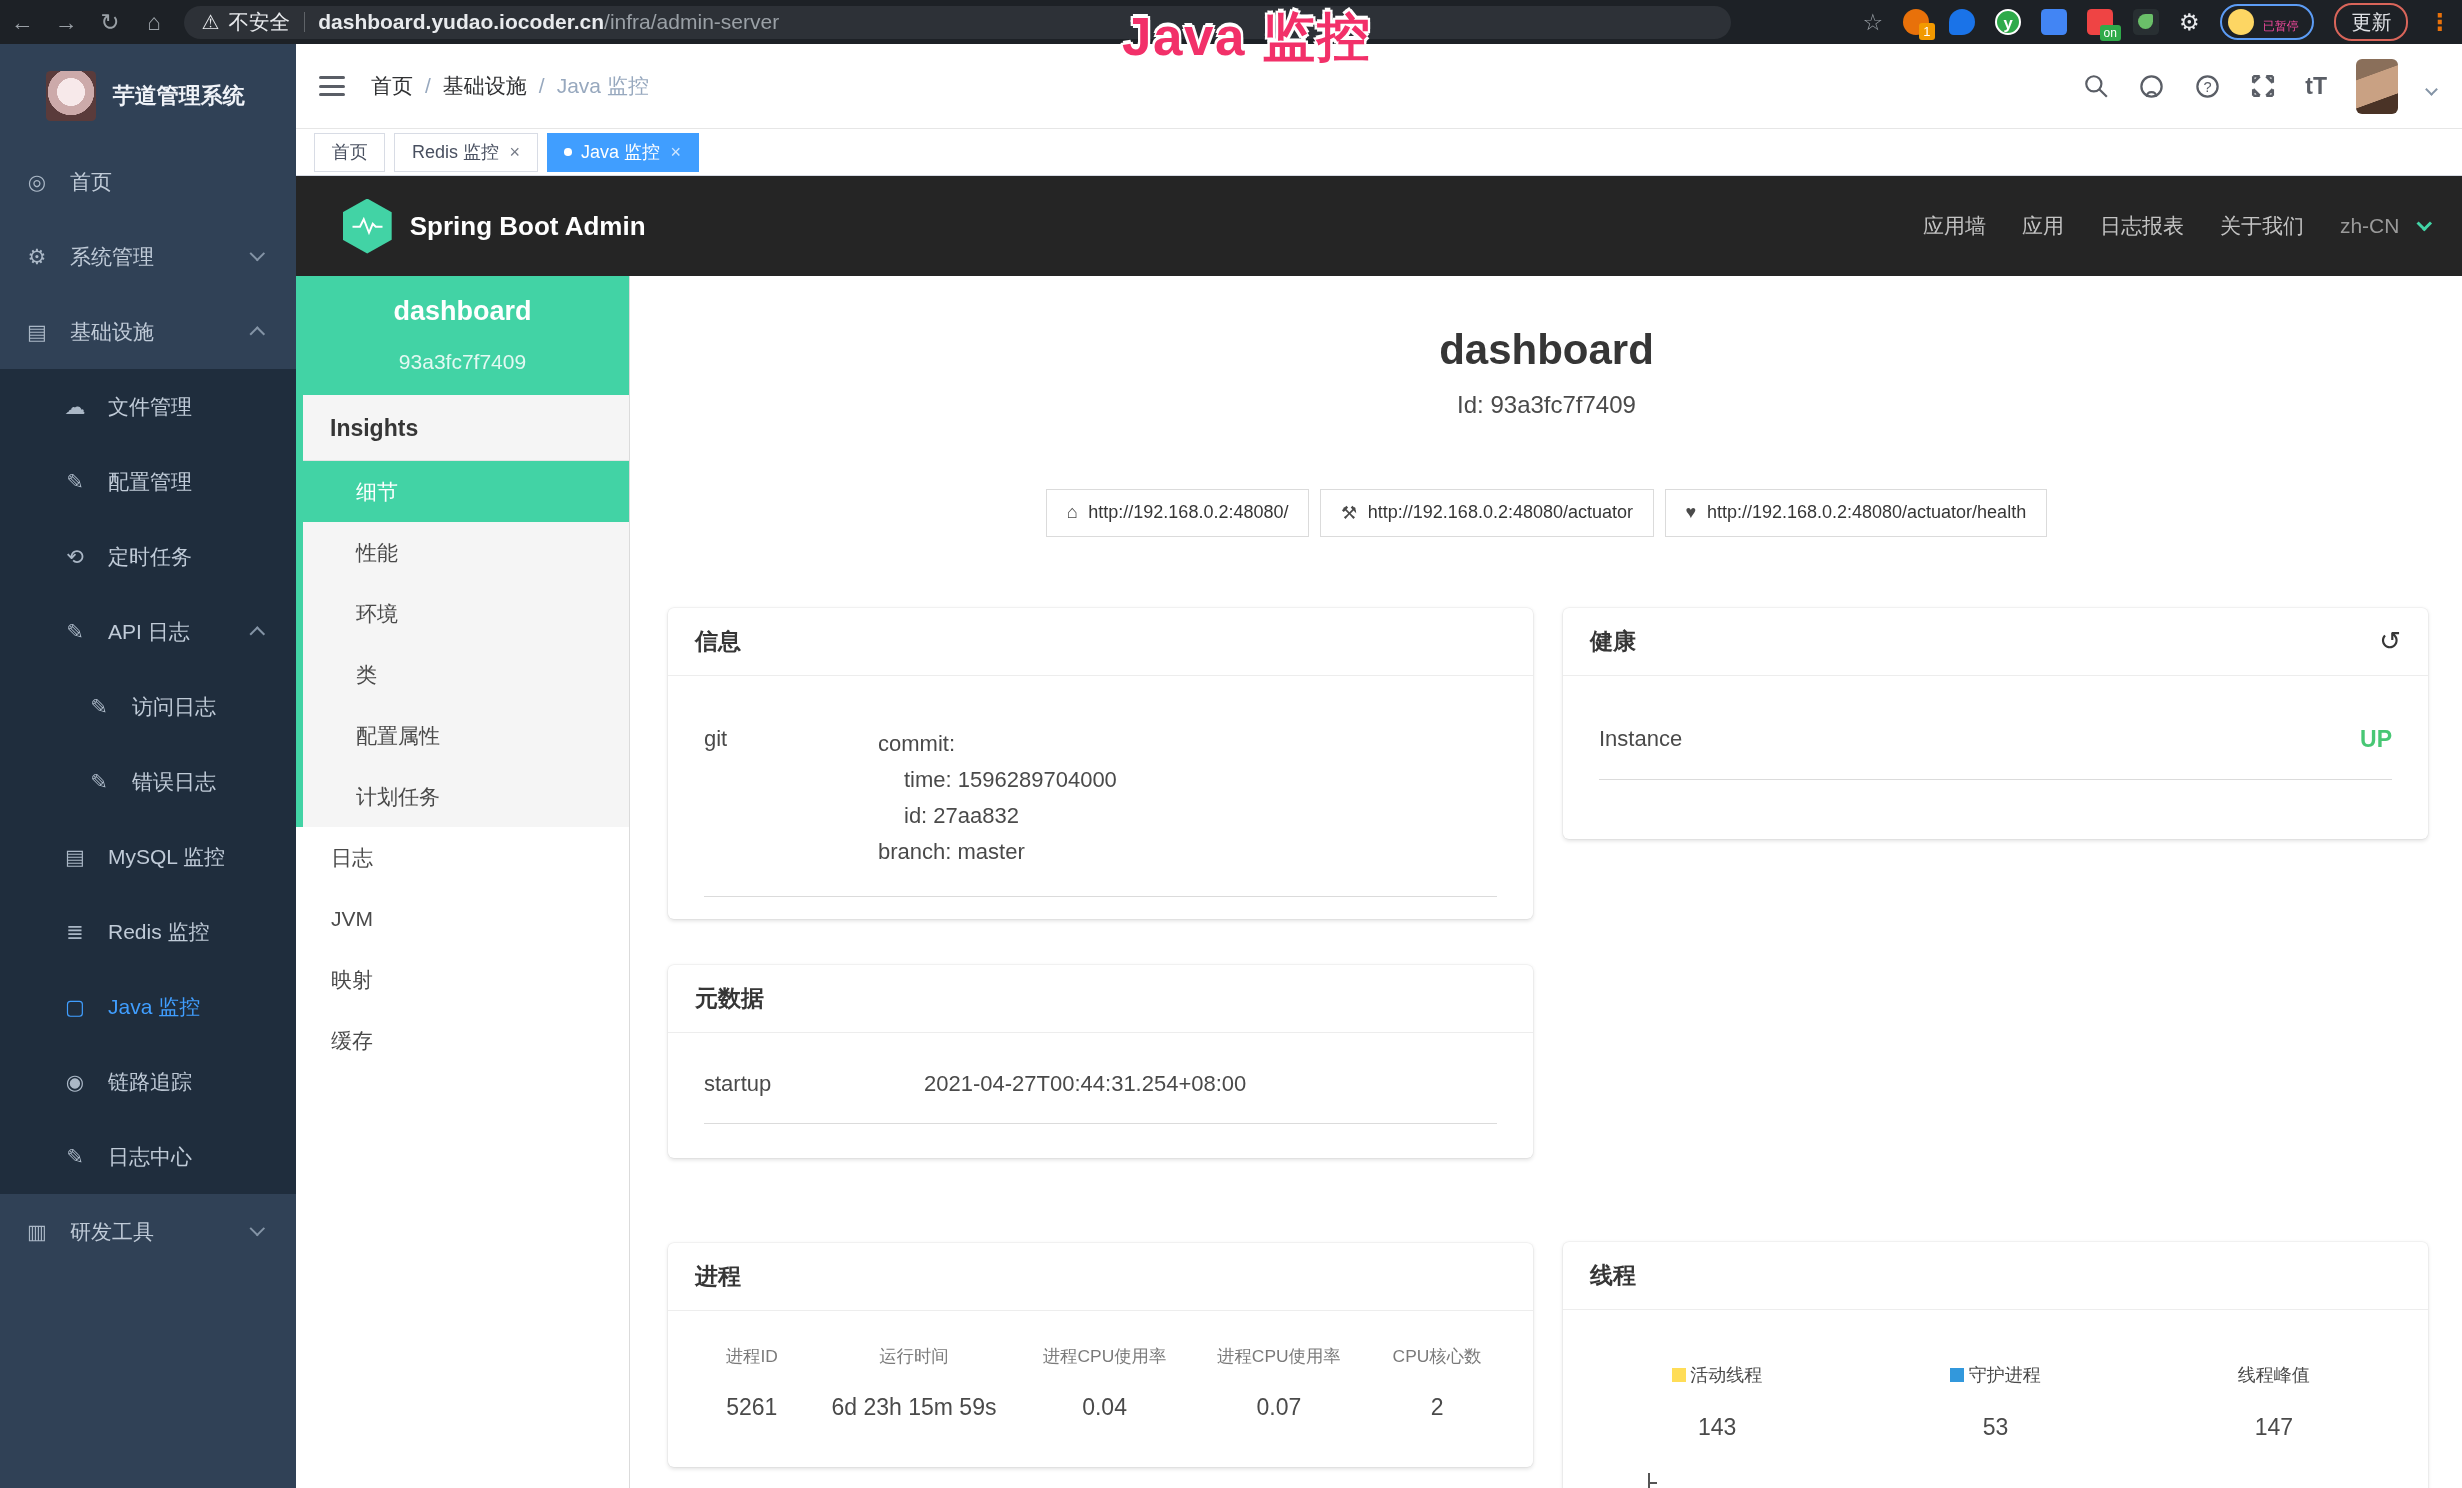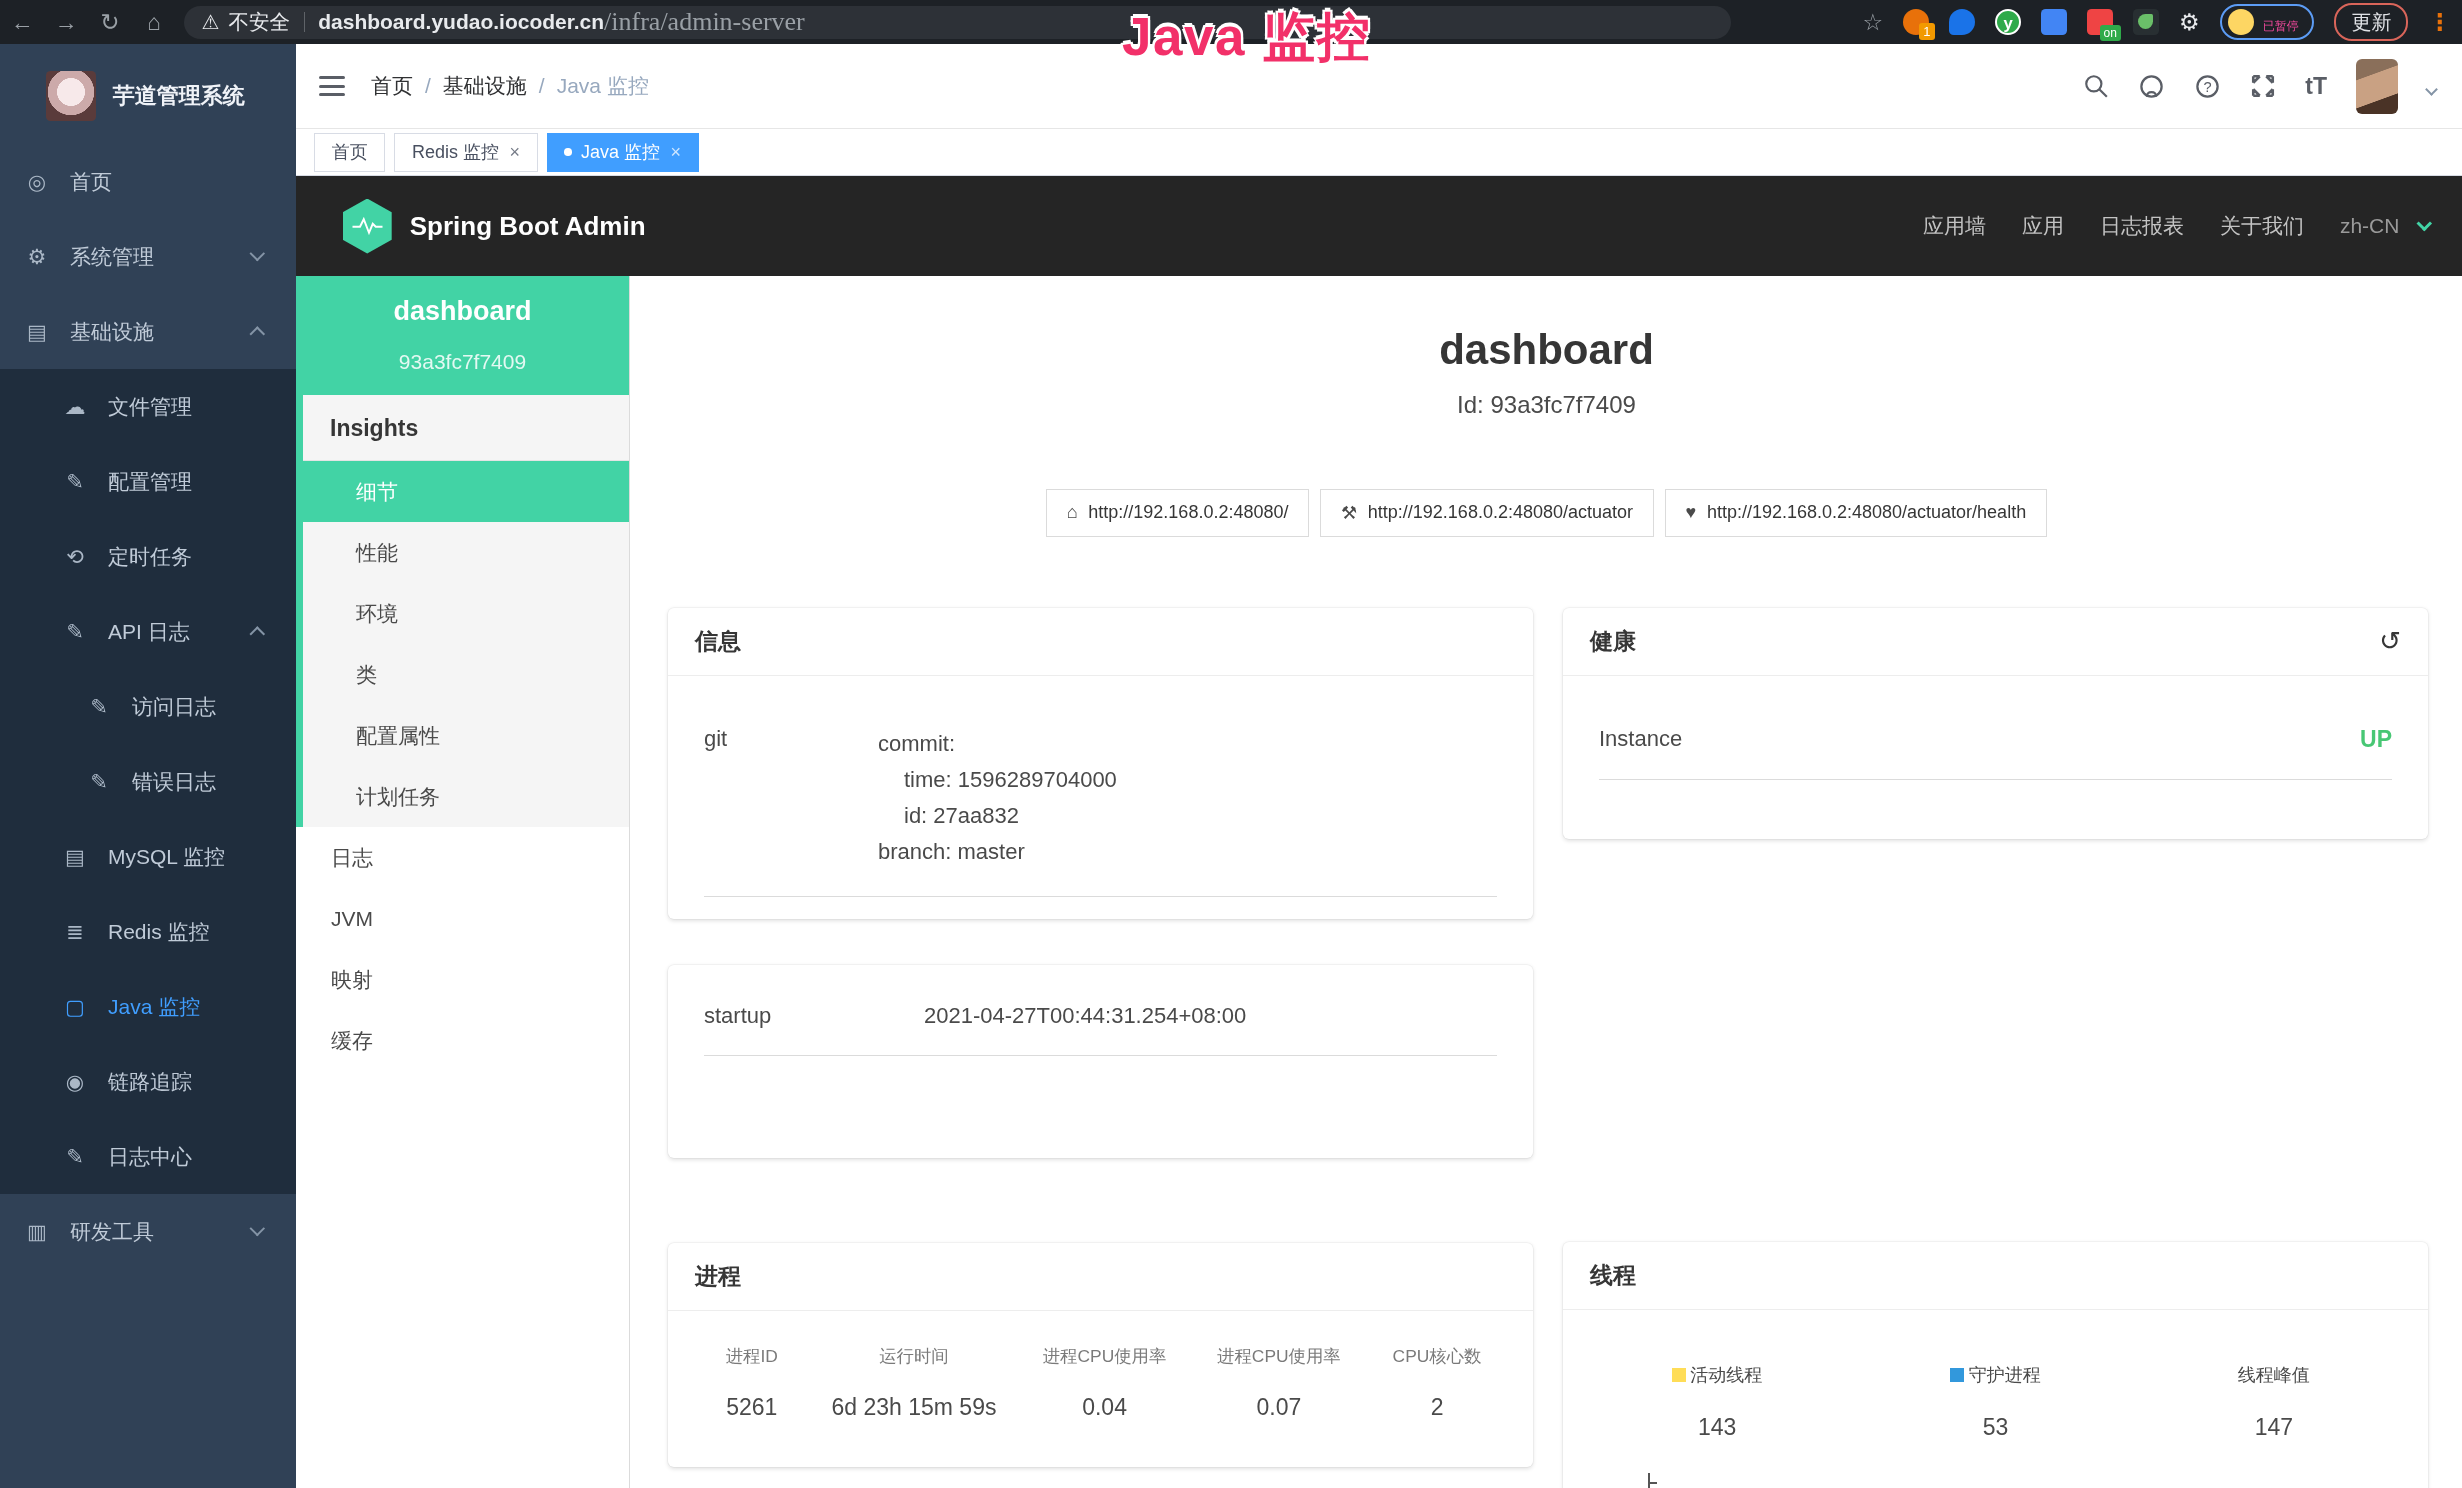--- a/index.html
+++ b/index.html
@@ -9,21 +9,21 @@
   
   .browser-bar { position:absolute; left:0; top:0; width:2462px; height:44px;
     background:#1d2126; display:flex; align-items:center; color:#9aa0a6; }
   .bicon { font-size:23px; width:44px; text-align:center; color:#9aa0a6; cursor:pointer; }
   .omnibox { height:33px; margin-left:7.6px; width:1547px; background:#2d3137; border-radius:16.7px;
     display:flex; align-items:center; padding:0 18px; }
   .warn-tri { color:#e8eaed; font-size:20px; margin-right:9px; }
   .sec-label { color:#e8eaed; font-size:20.5px; }
   .om-div { width:0.8px; height:20px; background:#5f6368; margin:0 13.7px; }
   .url-host { color:#e8eaed; font-size:21px; font-weight:bold; }
-  .url-path { color:#9aa0a6; font-size:26px;font-family:Liberation Serif, serif; }
+  .url-path { color:#9aa0a6; font-size:21px; }
   .brw-right { margin-left:auto; display:flex; align-items:center; gap:20px; padding-right:10.6px; }
   .ext { width:26px; height:26px; border-radius:50%; position:relative; }
   .ext.orange { background:#e8710a; }
   .ext.pin { background:#1a73e8; border-radius:50% 50% 50% 4.6px; }
   .ext.greeny { background:#2faa4a; color:#fff; font-size:16.7px; text-align:center; line-height:26px; font-weight:bold; border:2.3px solid #fff; }
   .ext.grid { background:#4285f4; border-radius:4.6px; }
   .ext.dark { background:#ef4444; border-radius:4.6px; }
   .ext.leaf { background:#57696233; border-radius:4.6px; }
   .leaf-dot { position:absolute; left:5.3px; top:5.3px; width:15px; height:15px; background:#6abf69; border-radius:50% 1.5px 50% 50%; }
   .badge-num { position:absolute; right:-6px; bottom:-4.6px; background:#f29900; color:#fff;
@@ -393,20 +393,23 @@
               <span class="kv-lines">
                 <div>commit:</div>
                 <div class="ind">time: 1596289704000</div>
                 <div class="ind">id: 27aa832</div>
                 <div>branch: master</div>
               </span>
             </div>
           </div>
 
           <div class="card" style="min-height:193px; margin-top:46px">
+            <div class="card-header">
+              <span class="card-title">元数据</span>
+            </div>
             <div class="kv-row" style="margin-top:7.6px">
               <span class="kv-key" style="width:220px">startup</span>
               <span>2021-04-27T00:44:31.254+08:00</span>
             </div>
           </div>
 
           <div class="card" style="min-height:205px; margin-top:85px">
             <div class="card-header">
               <span class="card-title">进程</span>
             </div>

